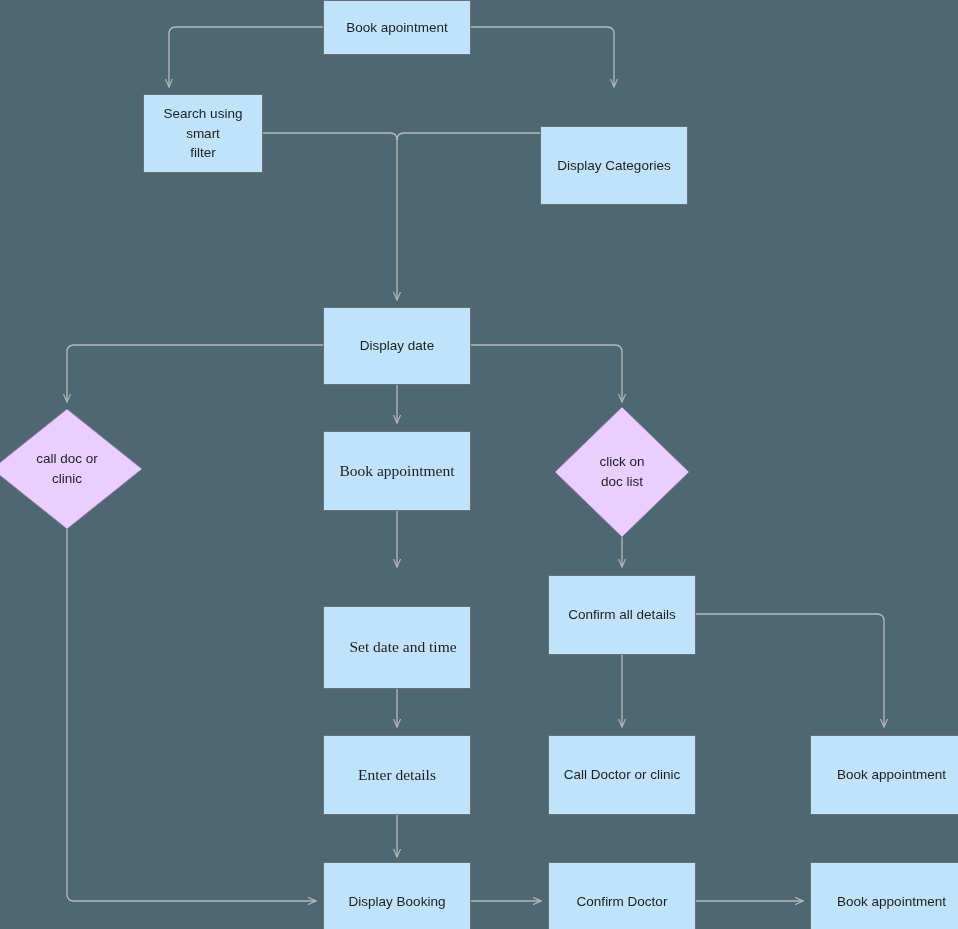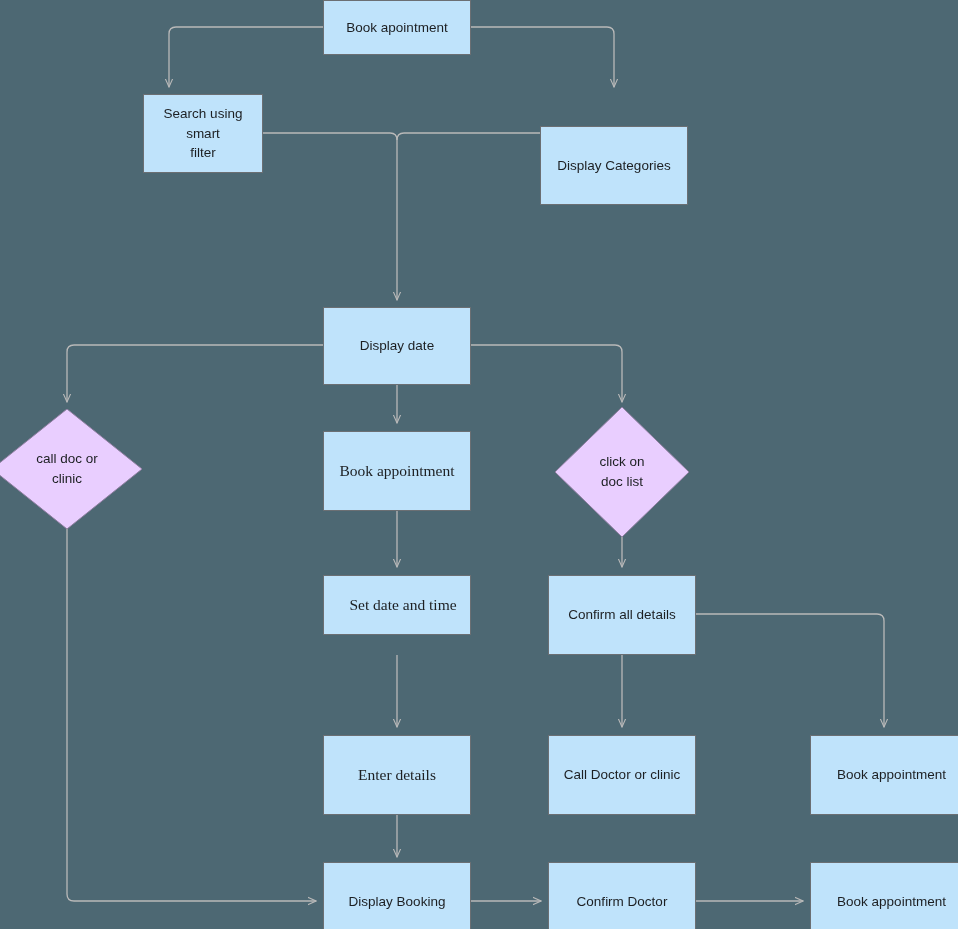--- a/index.html
+++ b/index.html
@@ -131,21 +131,21 @@
   </div>
 
   <div class="node box" style="left:323px; top:307px; width:148px; height:78px;">
     <span>Display date</span>
   </div>
 
   <div class="node box serif" style="left:323px; top:431px; width:148px; height:80px;">
     <span>Book appointment</span>
   </div>
 
-  <div class="node box serif" style="left:323px; top:575px; width:148px; height:60px;padding-left:20px;">
+  <div class="node box serif" style="left:323px; top:606px; width:148px; height:83px;padding-left:20px;">
     <span>Set date and time</span>
   </div>
 
   <div class="node box" style="left:548px; top:575px; width:148px; height:80px;">
     <span>Confirm all details</span>
   </div>
 
   <div class="node box serif" style="left:323px; top:735px; width:148px; height:80px;">
     <span>Enter details</span>
   </div>

